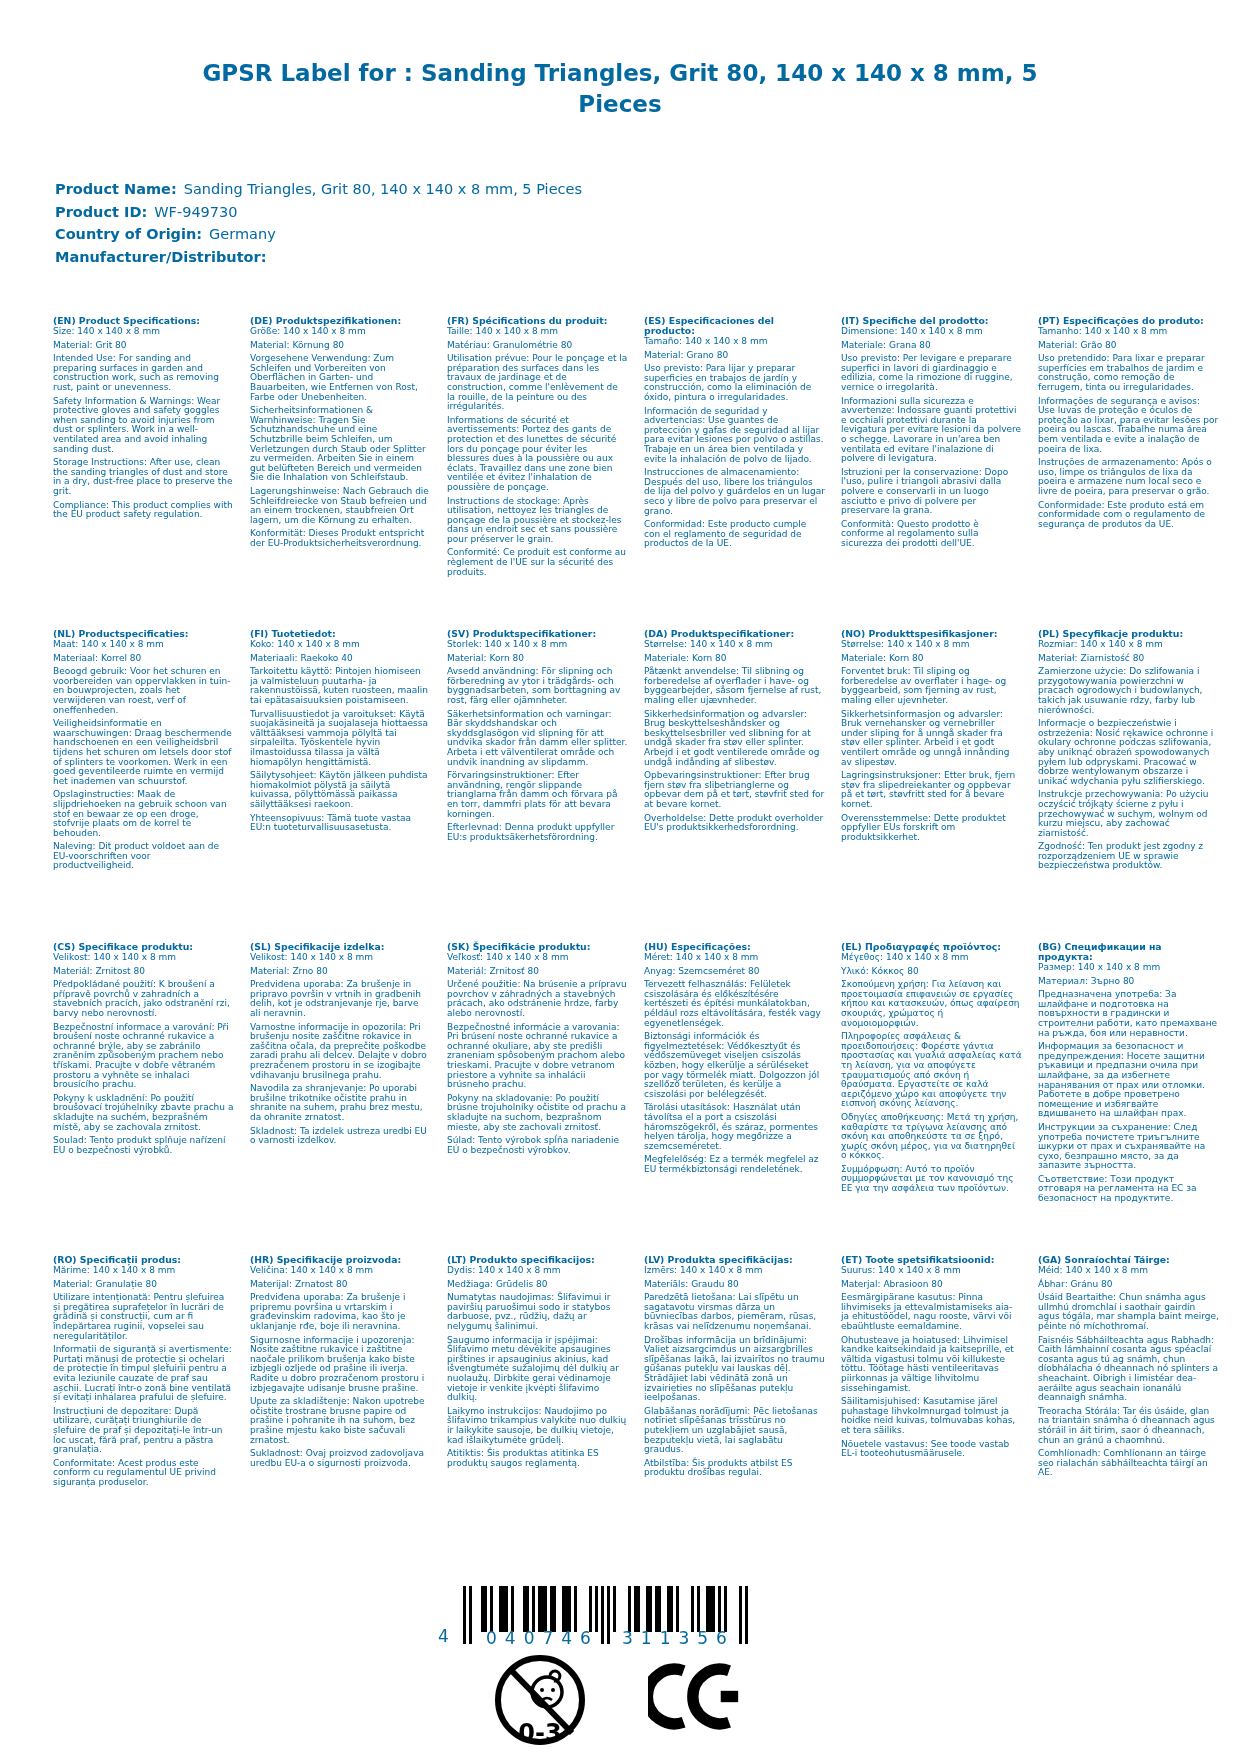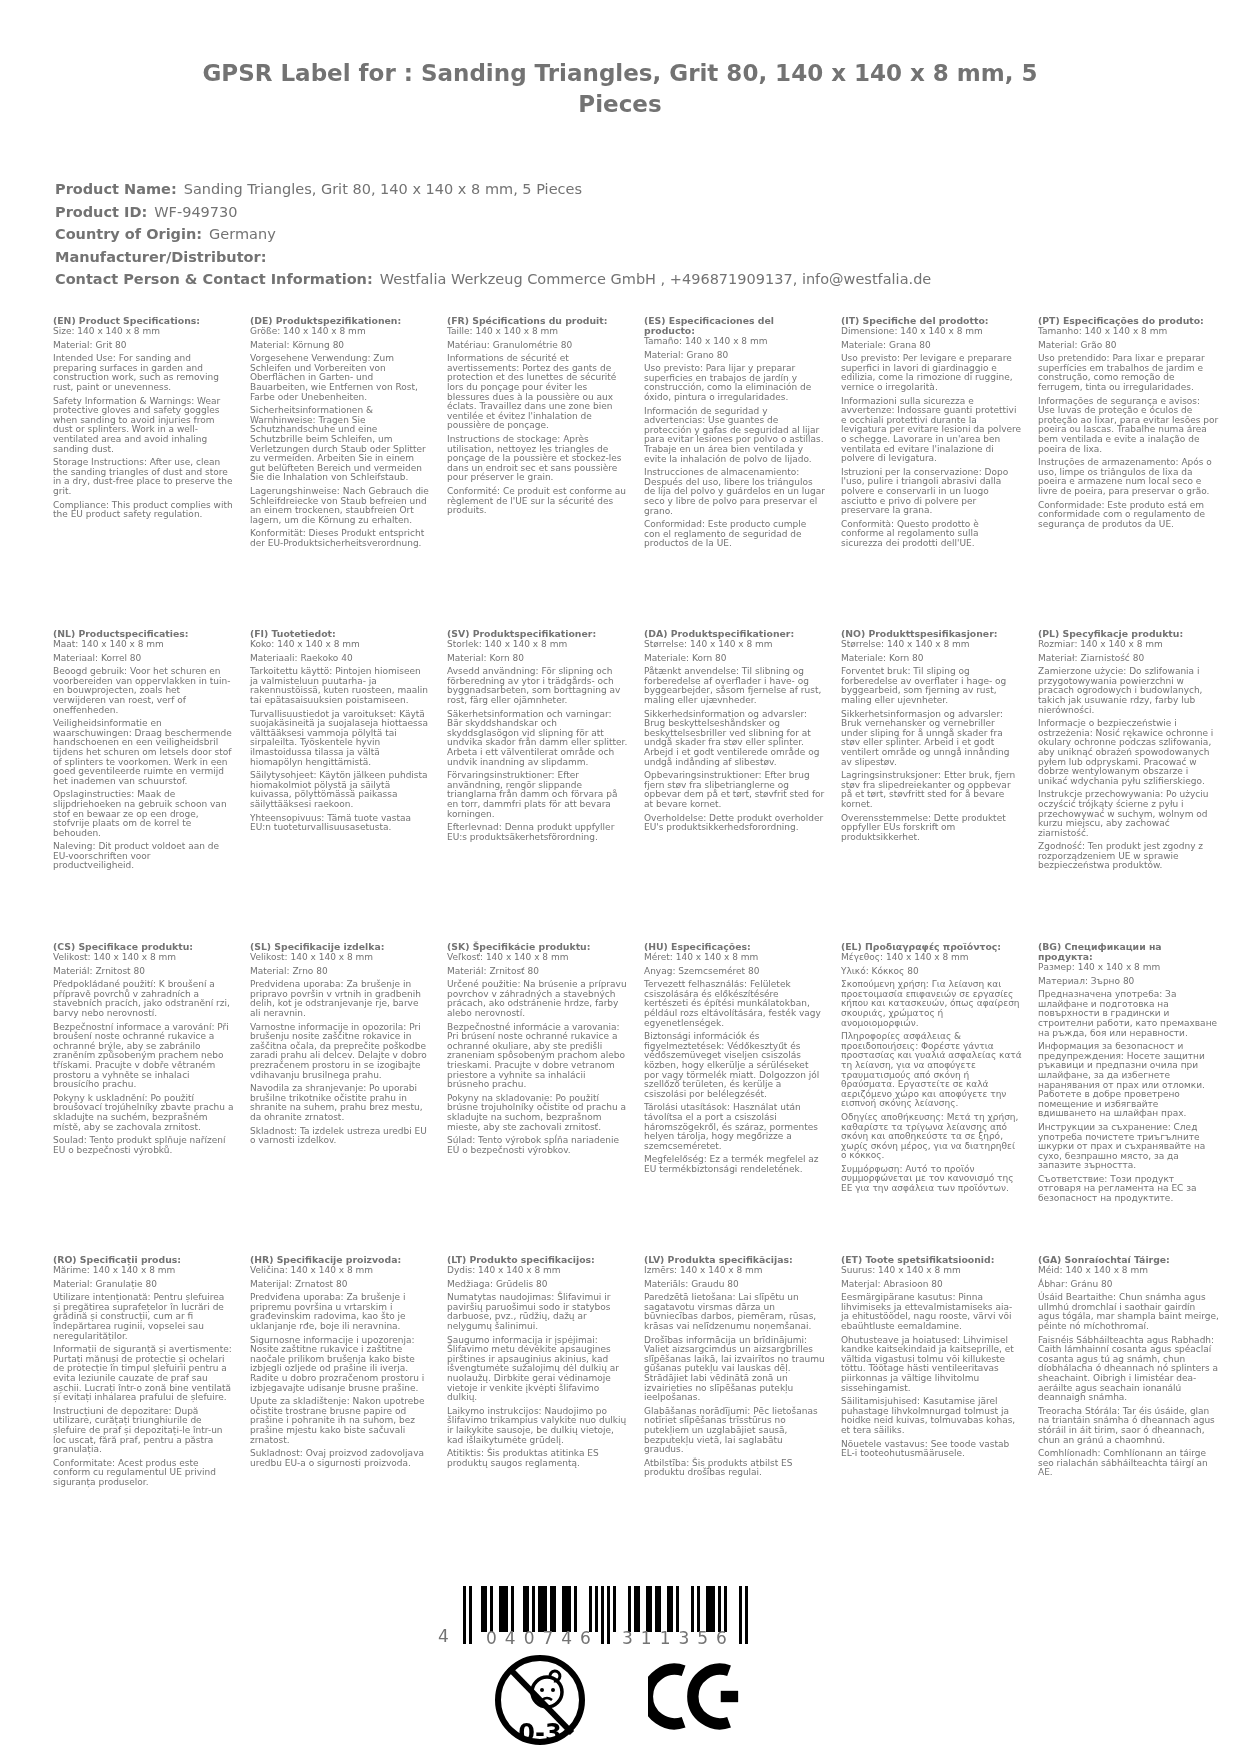--- a/index.html
+++ b/index.html
@@ -1,16 +1,16 @@
 <!DOCTYPE html>
 <html><head>
 <meta charset="utf-8">
 <style>
   html,body{margin:0;padding:0;background:#888;}
-  .page{position:relative;width:1241px;height:1754px;background:#ffffff;color:#737373;
+  .page{position:relative;width:1241px;height:1754px;background:#ffffff;color:#0369a1;
         font-family:"DejaVu Sans",sans-serif;overflow:hidden;margin:0 auto;}
   .doc-title{position:absolute;top:58px;left:180px;width:880px;text-align:center;
              font-size:23px;font-weight:bold;line-height:31px;}
   .info-block{position:absolute;left:55px;top:178px;font-size:14.5px;line-height:22.5px;}
   .info-row{white-space:nowrap;}
   .info-label{font-weight:bold;margin-right:7px;}
   .language-grid{position:absolute;left:53px;top:316px;display:grid;
                  grid-template-columns:repeat(6,197px);grid-template-rows:repeat(4,313px);}
   .lang-block{width:181px;font-size:9px;line-height:9.6px;}
   .lang-title{font-weight:bold;font-size:9.3px;line-height:10px;margin:0 0 1px 0;}
@@ -38,23 +38,20 @@
     </div>
     <div class="info-row">
       <span class="info-label">Product ID:</span><span class="info-value">WF-949730</span>
     </div>
     <div class="info-row">
       <span class="info-label">Country of Origin:</span><span class="info-value">Germany</span>
     </div>
     <div class="info-row">
       <span class="info-label">Manufacturer/Distributor:</span><span class="info-value"></span>
     </div>
-    <div class="info-row">
-      <span class="info-label">Contact Person &amp; Contact Information:</span><span class="info-value">Westfalia Werkzeug Commerce GmbH , +496871909137, info@westfalia.de</span>
-    </div>
   </div>
 
   <div class="language-grid">
       <div class="lang-block">
         <div class="lang-title">(EN) Product Specifications:</div>
         <p class="spec-par">Size: 140 x 140 x 8 mm</p>
         <p class="spec-par">Material: Grit 80</p>
         <p class="spec-par">Intended Use: For sanding and preparing surfaces in garden and construction work, such as removing rust, paint or unevenness.</p>
         <p class="spec-par">Safety Information &amp; Warnings: Wear protective gloves and safety goggles when sanding to avoid injuries from dust or splinters. Work in a well-ventilated area and avoid inhaling sanding dust.</p>
         <p class="spec-par">Storage Instructions: After use, clean the sanding triangles of dust and store in a dry, dust-free place to preserve the grit.</p>
@@ -66,20 +63,21 @@
         <p class="spec-par">Material: Körnung 80</p>
         <p class="spec-par">Vorgesehene Verwendung: Zum Schleifen und Vorbereiten von Oberflächen in Garten- und Bauarbeiten, wie Entfernen von Rost, Farbe oder Unebenheiten.</p>
         <p class="spec-par">Sicherheitsinformationen &amp; Warnhinweise: Tragen Sie Schutzhandschuhe und eine Schutzbrille beim Schleifen, um Verletzungen durch Staub oder Splitter zu vermeiden. Arbeiten Sie in einem gut belüfteten Bereich und vermeiden Sie die Inhalation von Schleifstaub.</p>
         <p class="spec-par">Lagerungshinweise: Nach Gebrauch die Schleifdreiecke von Staub befreien und an einem trockenen, staubfreien Ort lagern, um die Körnung zu erhalten.</p>
         <p class="spec-par">Konformität: Dieses Produkt entspricht der EU-Produktsicherheitsverordnung.</p>
       </div>
       <div class="lang-block">
         <div class="lang-title">(FR) Spécifications du produit:</div>
         <p class="spec-par">Taille: 140 x 140 x 8 mm</p>
         <p class="spec-par">Matériau: Granulométrie 80</p>
+        <p class="spec-par">Utilisation prévue: Pour le ponçage et la préparation des surfaces dans les travaux de jardinage et de construction, comme l'enlèvement de la rouille, de la peinture ou des irrégularités.</p>
         <p class="spec-par">Informations de sécurité et avertissements: Portez des gants de protection et des lunettes de sécurité lors du ponçage pour éviter les blessures dues à la poussière ou aux éclats. Travaillez dans une zone bien ventilée et évitez l'inhalation de poussière de ponçage.</p>
         <p class="spec-par">Instructions de stockage: Après utilisation, nettoyez les triangles de ponçage de la poussière et stockez-les dans un endroit sec et sans poussière pour préserver le grain.</p>
         <p class="spec-par">Conformité: Ce produit est conforme au règlement de l'UE sur la sécurité des produits.</p>
       </div>
       <div class="lang-block">
         <div class="lang-title">(ES) Especificaciones del producto:</div>
         <p class="spec-par">Tamaño: 140 x 140 x 8 mm</p>
         <p class="spec-par">Material: Grano 80</p>
         <p class="spec-par">Uso previsto: Para lijar y preparar superficies en trabajos de jardín y construcción, como la eliminación de óxido, pintura o irregularidades.</p>
         <p class="spec-par">Información de seguridad y advertencias: Use guantes de protección y gafas de seguridad al lijar para evitar lesiones por polvo o astillas. Trabaje en un área bien ventilada y evite la inhalación de polvo de lijado.</p>

